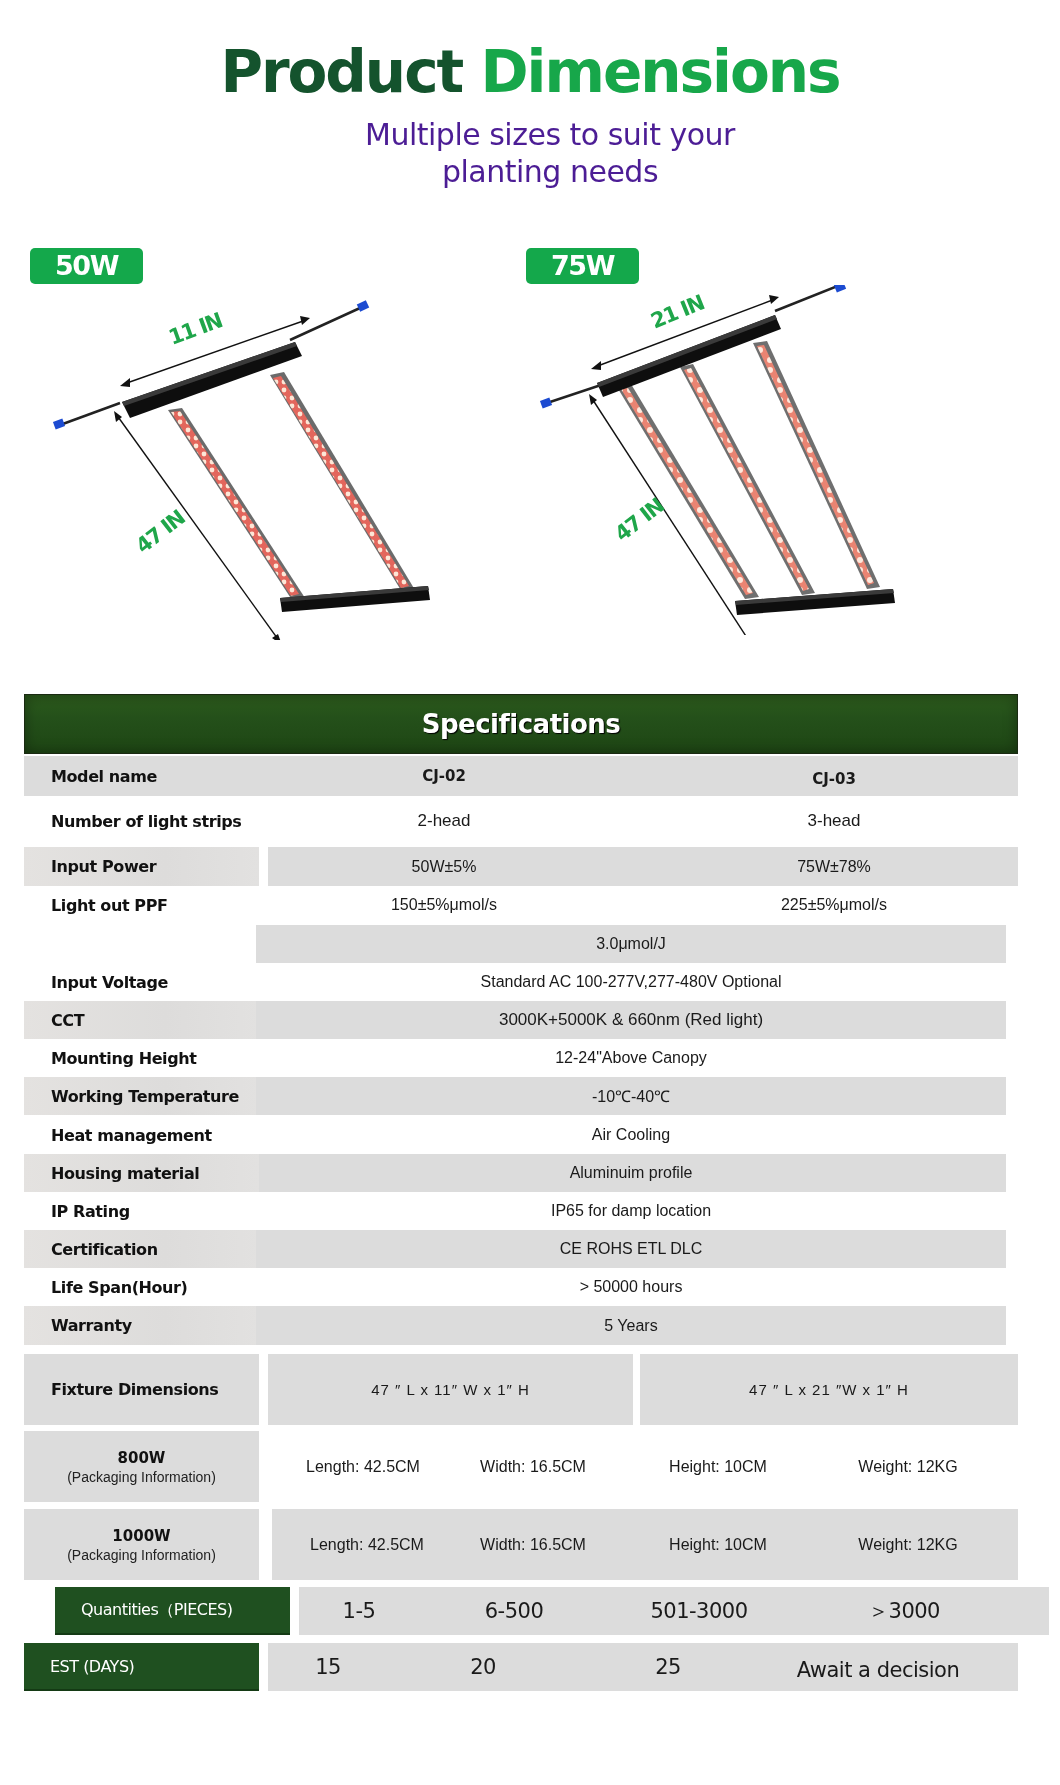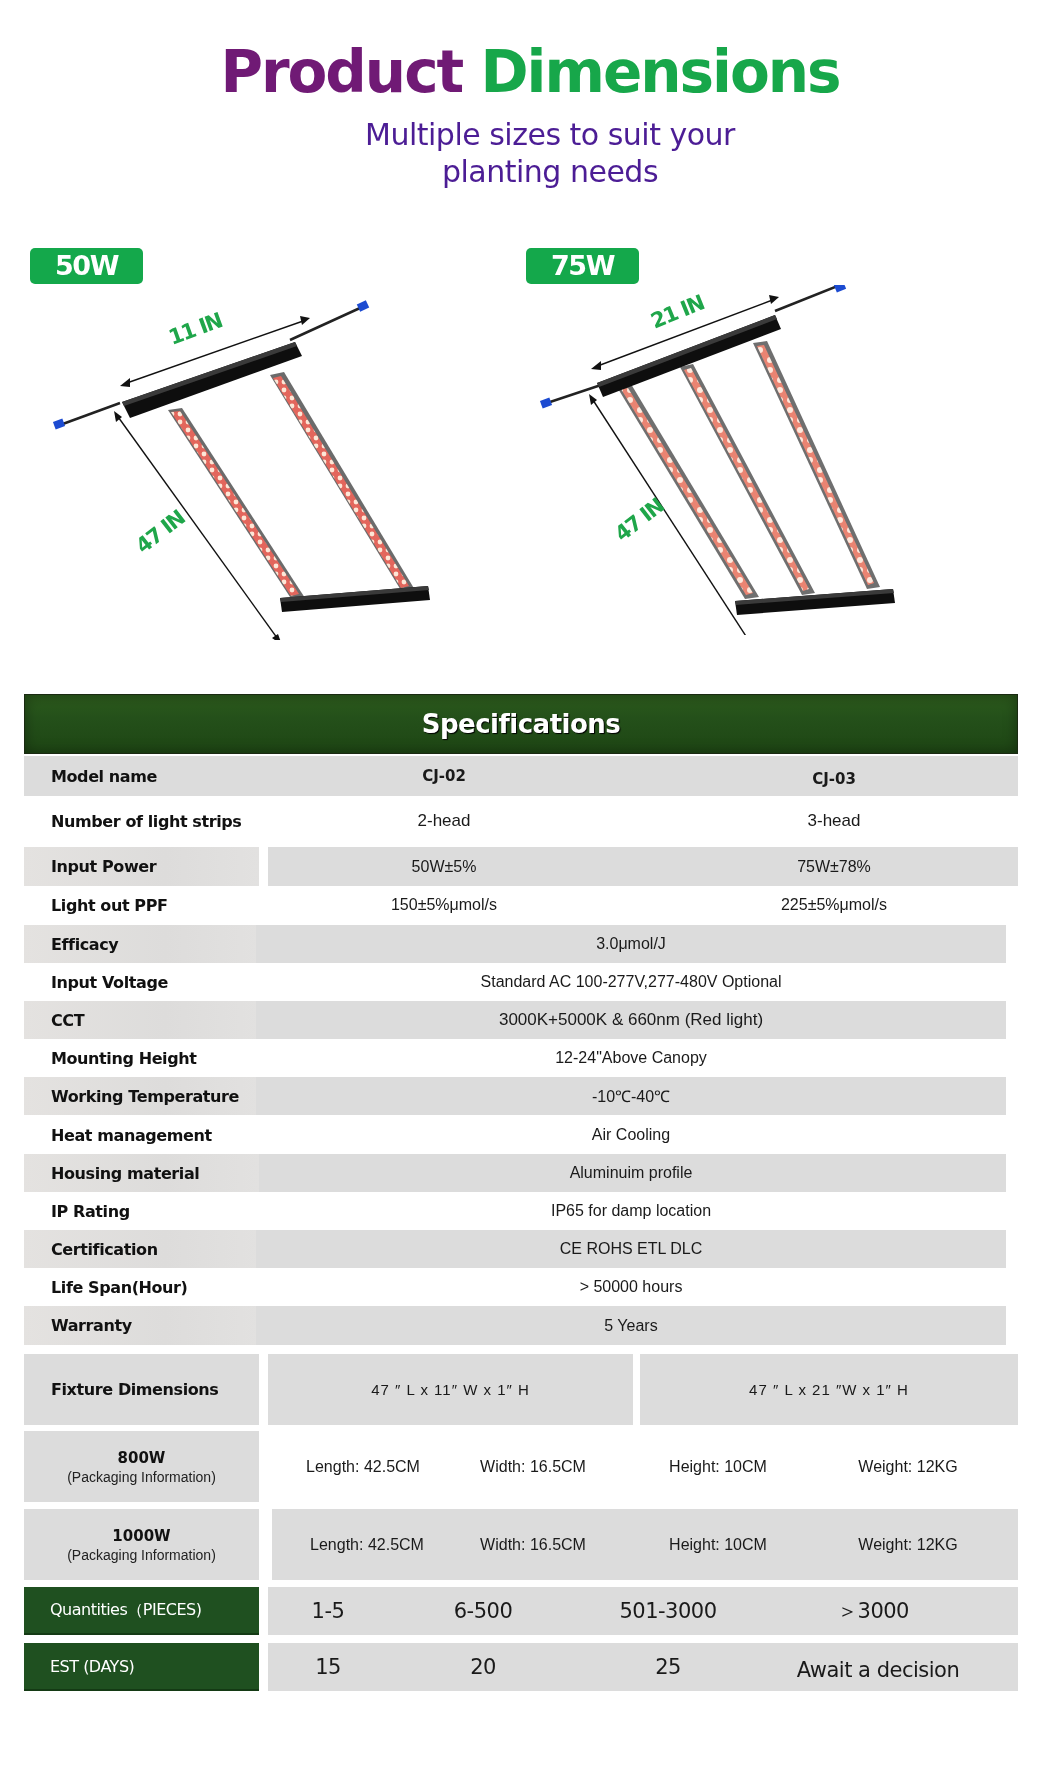--- a/index.html
+++ b/index.html
@@ -1,21 +1,21 @@
 <!DOCTYPE html>
 <html><head>
 <meta charset="utf-8">
 <style>
   * { box-sizing: border-box; margin: 0; padding: 0; }
   html, body { width: 1060px; height: 1785px; background: #ffffff; overflow: hidden; }
   body { position: relative; font-family: "Liberation Sans", sans-serif; color: #111; }
 
   .title { position: absolute; left: 0; top: 40px; width: 1060px; text-align: center;
            font-family: "DejaVu Sans", sans-serif; font-weight: bold; font-size: 58px; letter-spacing: -2px; line-height: 64px; }
-  .title .dark { color: #701a75; }
+  .title .dark { color: #14532d; }
   .title .green { color: #17a74a; }
   .subtitle { position: absolute; left: 330px; top: 116px; width: 440px; text-align: center;
               font-family: "DejaVu Sans", sans-serif; font-weight: normal; font-size: 30px; line-height: 37px; color: #4c1d95; letter-spacing: -0.5px; }
 
   .badge { position: absolute; height: 36px; width: 113px; background: #14a84b; border-radius: 5px;
            color: #fff; font-family: "DejaVu Sans", sans-serif; font-weight: bold; font-size: 27px; line-height: 36px; text-align: center; letter-spacing: -1.5px; }
 
   .product { position: absolute; }
   .dim-label { position: absolute; font-family: "DejaVu Sans", sans-serif; font-weight: bold; color: #1fa64a; font-size: 21px; letter-spacing: -1.5px; white-space: nowrap; }
 
@@ -154,21 +154,20 @@
   <div class="cell val col-c2">75W±78%</div>
 </div>
 
 <div class="row" style="top:886px; height:38px;">
   <div class="cell lbl">Light out PPF</div>
   <div class="cell val col-c1">150±5%μmol/s</div>
   <div class="cell val col-c2">225±5%μmol/s</div>
 </div>
 
 <div class="row" style="top:925px; height:38px;">
-  <div class="cell lbl shade2">Efficacy</div>
   <div class="cell val full shade">3.0μmol/J</div>
 </div>
 <div class="row" style="top:963px; height:38px;">
   <div class="cell lbl">Input Voltage</div>
   <div class="cell val full">Standard AC 100-277V,277-480V Optional</div>
 </div>
 <div class="row" style="top:1001px; height:38px;">
   <div class="cell lbl shade2">CCT</div>
   <div class="cell val full shade" style="font-size:17px;">3000K+5000K &amp; 660nm  (Red light)</div>
 </div>
@@ -230,21 +229,21 @@
     <div class="s">(Packaging Information)</div>
   </div>
   <div class="cell q shade" style="left:248px; width:746px;">
     <span class="val" style="left:0; width:190px;">Length: 42.5CM</span>
     <span class="val" style="left:166px; width:190px;">Width: 16.5CM</span>
     <span class="val" style="left:351px; width:190px;">Height: 10CM</span>
     <span class="val" style="left:541px; width:190px;">Weight: 12KG</span>
   </div>
 </div>
 
-<div class="row" style="top:1587px; height:48px;">
+<div class="row" style="top:1587px; height:48px;margin-left:31px;">
   <div class="cell green-lbl">Quantities（PIECES)</div>
   <div class="cell q shade">
     <span class="qval" style="left:20px; width:80px;">1-5</span>
     <span class="qval" style="left:165px; width:100px;">6-500</span>
     <span class="qval" style="left:330px; width:140px;">501-3000</span>
     <span class="qval" style="left:530px; width:150px;">＞3000</span>
   </div>
 </div>
 
 <div class="row" style="top:1643px; height:48px;">

